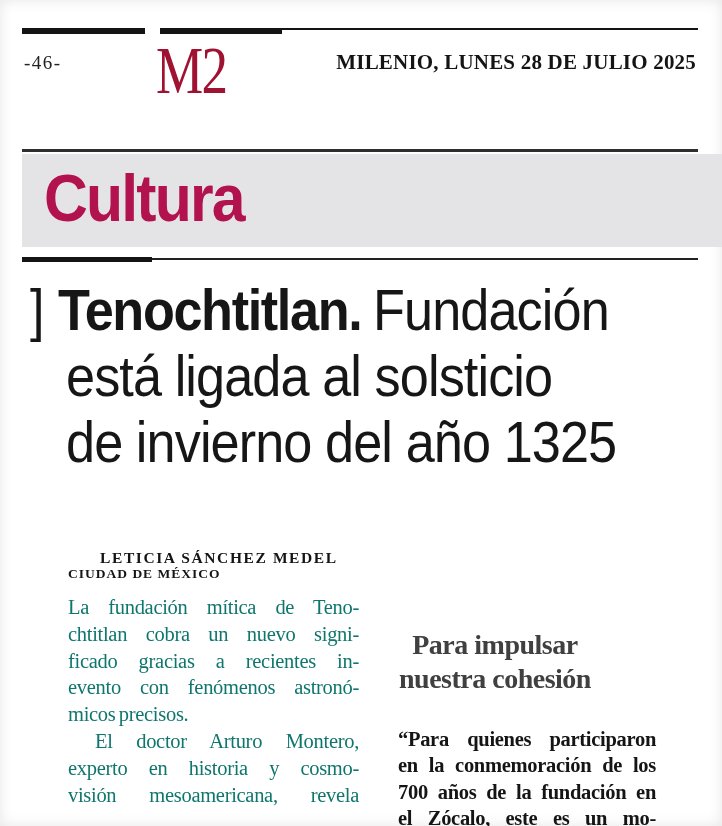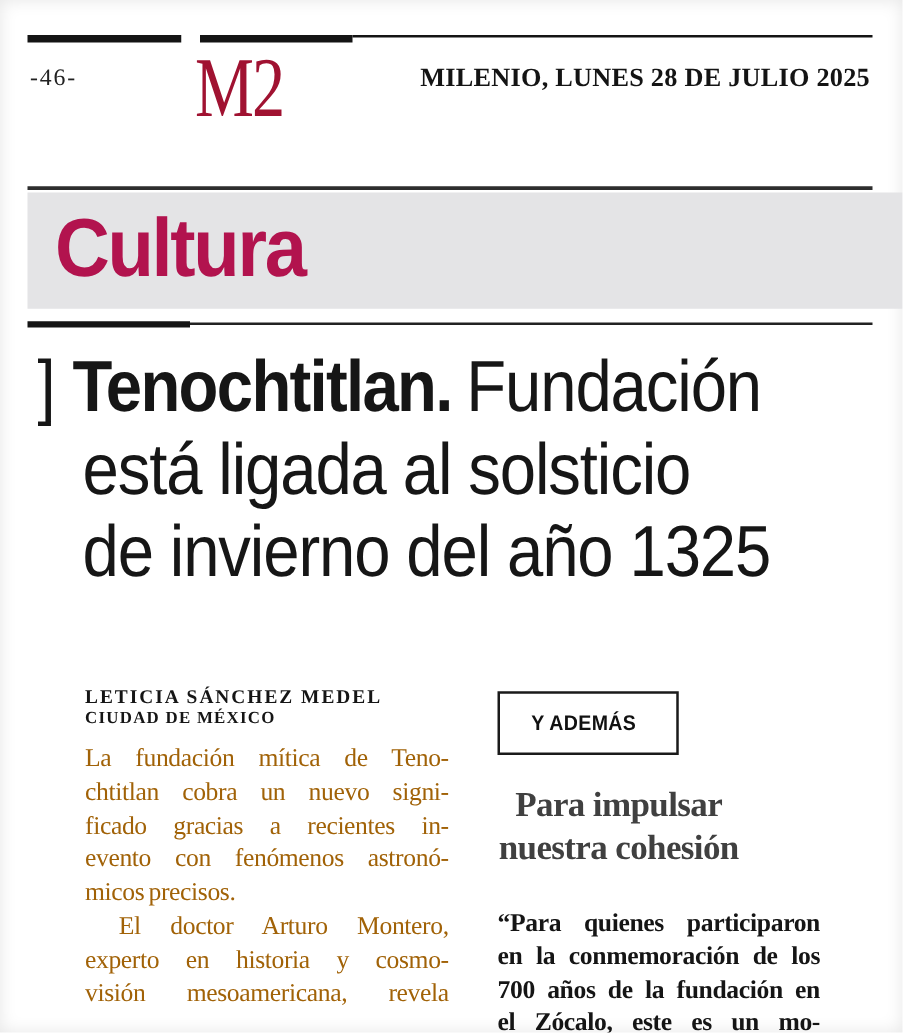--- a/index.html
+++ b/index.html
@@ -37,27 +37,27 @@
   .headline { position:absolute; left:30px; top:277px; width:690px; font-family:"Liberation Sans", sans-serif; color:#161616; }
   .hl-line { height:66px; line-height:66px; font-size:58px; letter-spacing:-1px; }
   .hl-line .cond { transform:scaleX(0.9); }
   .hl-indent { padding-left:36px; }
   .hl-bracket { font-weight:400; margin-right:16px; }
   .hl-kicker { font-weight:700; letter-spacing:-1.5px; }
   .hl-rest { font-weight:400; margin-left:13px; }
 
   
   .byline { position:absolute; left:68px; top:549px; }
-  .byline-name { font-weight:700; font-size:15.5px; line-height:17px; letter-spacing:1.6px; color:#151515; }
+  .byline-name { font-weight:700; font-size:15.5px; line-height:17px; letter-spacing:1.6px; color:#151515;margin-left:32px; }
   .byline-loc  { font-weight:700; font-size:13.5px; line-height:16px; letter-spacing:1px; color:#151515; }
 
   
   .col-left { position:absolute; left:68px; top:594px; width:291px; }
   .body-line {
-    font-size:20.5px; line-height:26.8px; color:#a16207;
+    font-size:20.5px; line-height:26.8px; color:#0f766e;
     letter-spacing:-0.3px; word-spacing:-1.5px;
     text-align:justify; text-align-last:justify;
   }
   .para1 .body-line:last-child { text-align-last:left; }
   .para2 .body-line:first-child { text-indent:27px; }
 
   
   .badge-box {
     position:absolute; left:398px; top:553px; width:145px; height:51px;
     border:2.5px solid #1a1a1a; box-sizing:border-box; background:#fff;
@@ -114,23 +114,20 @@
         <div class="body-line">evento con fenómenos astronó-</div>
         <div class="body-line">micos precisos.</div>
       </div>
     <div class="para para2">
         <div class="body-line">El doctor Arturo Montero,</div>
         <div class="body-line">experto en historia y cosmo-</div>
         <div class="body-line">visión mesoamericana, revela</div>
       </div>
   </div>
 
-  <div class="badge-box">
-    <span class="badge-text cond">Y ADEMÁS</span>
-  </div>
   <div class="subhead">
     <div>Para impulsar</div>
     <div>nuestra cohesión</div>
   </div>
   <div class="col-right">
       <div class="sidebar-line">“Para quienes participaron</div>
       <div class="sidebar-line">en la conmemoración de los</div>
       <div class="sidebar-line">700 años de la fundación en</div>
       <div class="sidebar-line">el Zócalo, este es un mo-</div>
     </div>

